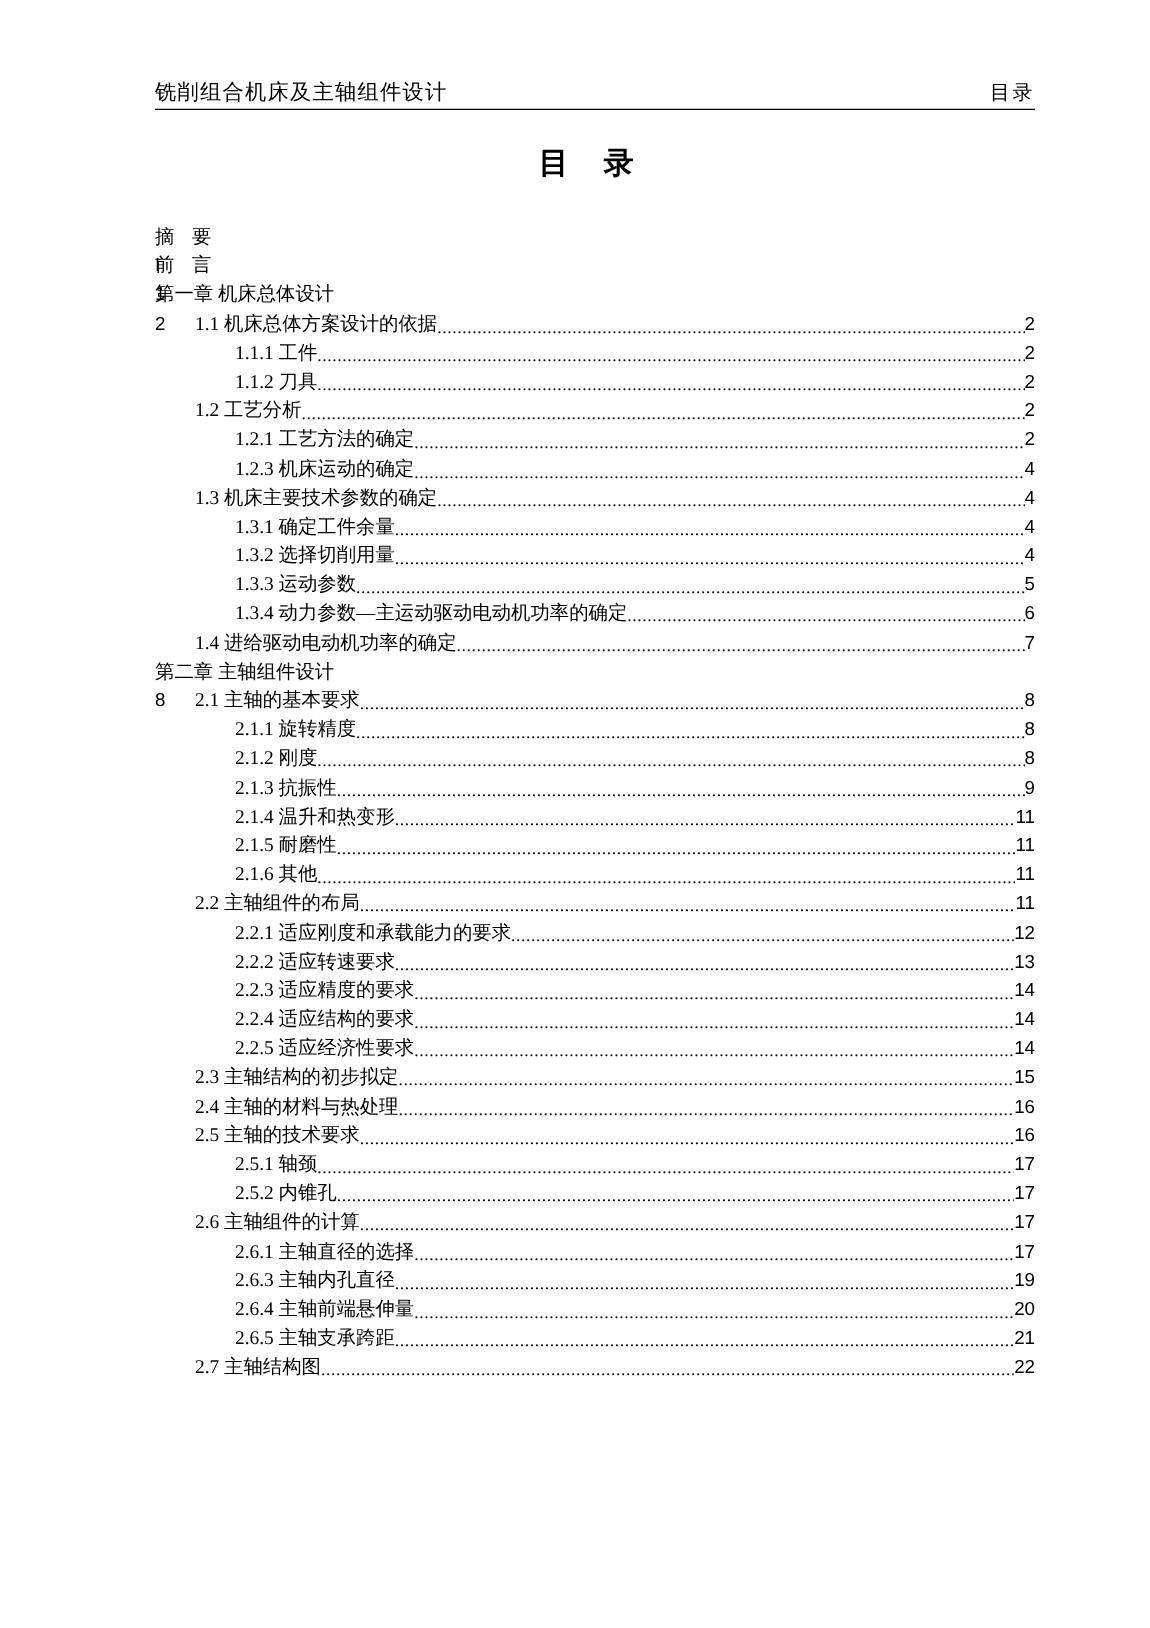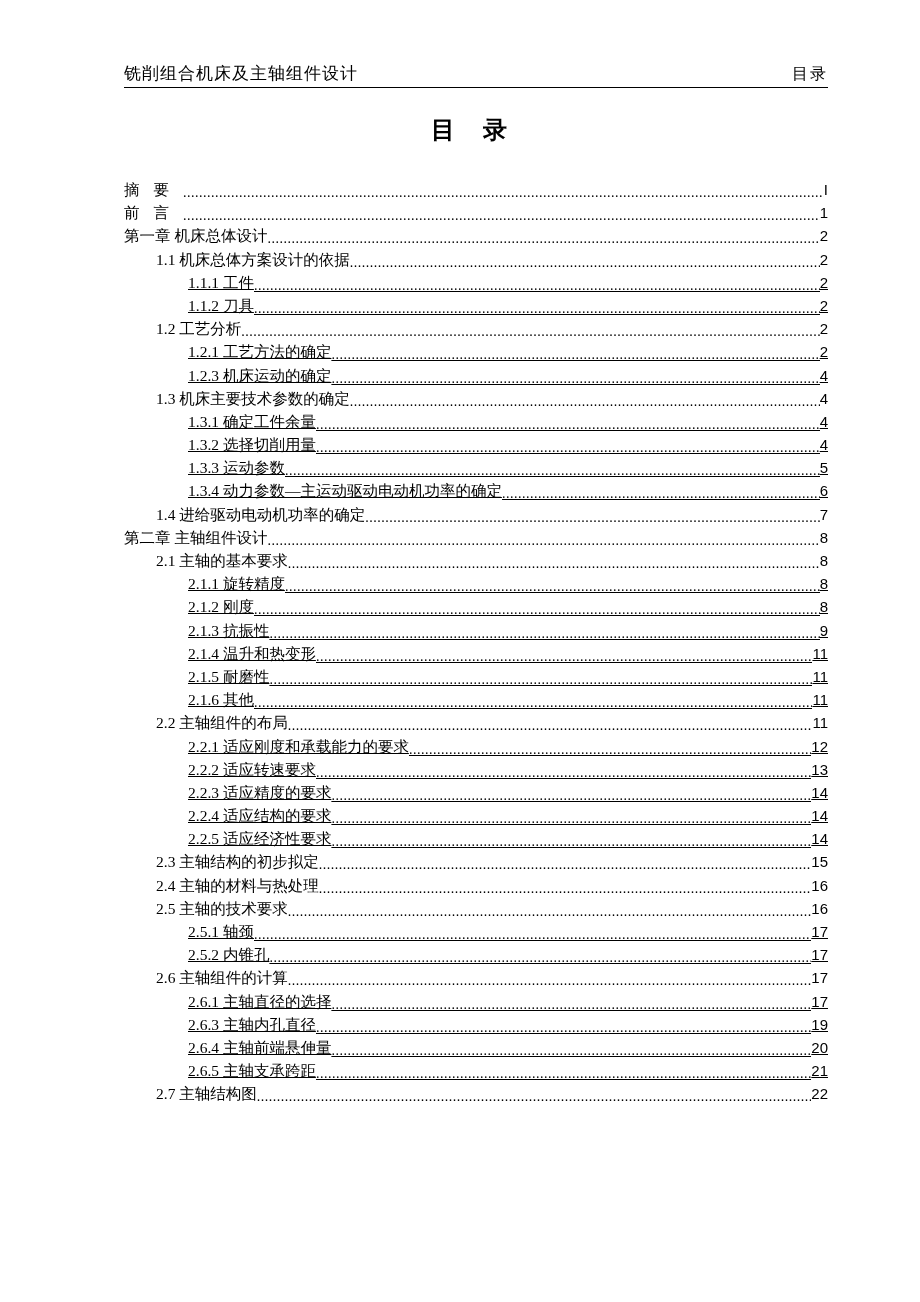--- a/index.html
+++ b/index.html
@@ -45,23 +45,23 @@
       overflow: hidden;
       letter-spacing: 0.5px;
       font-size: 14px;
       position: relative;
       top: 2px;
     }
     .toc-leader::after {
       content: "..........................................................................................................................................................................................................................";
     }
     .toc-page { flex-shrink: 0; font-family: Arial, sans-serif; font-size: 15px; }
-    .indent-0 { padding-left: 0; }
+    .indent-0 { padding-left: 0; flex-direction: column; }
     .indent-1 { padding-left: 32px; }
-    .indent-2 { padding-left: 64px; text-decoration: underline; }
+    .indent-2 { padding-left: 64px; }
     .mono { font-family: "Courier New", monospace; letter-spacing: 0; }
   </style>
 </head>
 <body>
 
 <div class="header-row">
   <span class="header-left">铣削组合机床及主轴组件设计</span>
   <span class="header-right">目录</span>
 </div>
 

